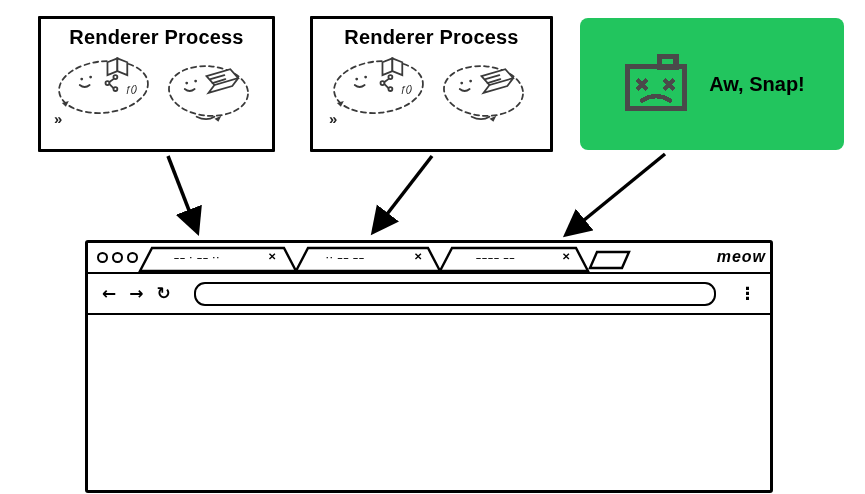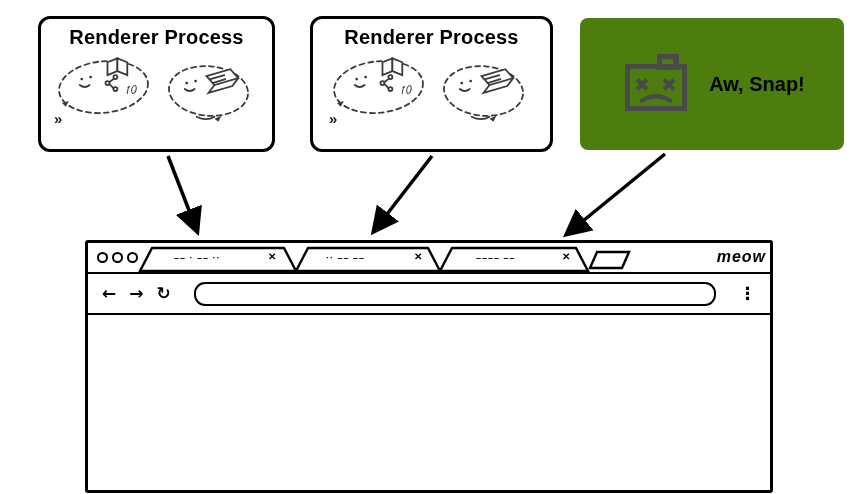--- a/index.html
+++ b/index.html
@@ -1,29 +1,29 @@
 <!DOCTYPE html>
 <html><head>
 <meta charset="utf-8">
 <style>
   html,body{margin:0;padding:0;background:#ffffff;}
   .stage{position:relative;width:865px;height:494px;overflow:hidden;background:#fff;
          font-family:"Liberation Sans",sans-serif;color:#000;}
 
   
   .proc-box{position:absolute;top:16px;height:136px;background:#fff;border:3px solid #000;
-            border-radius:12px;box-sizing:border-box;display:flex;flex-direction:column;
+            border-radius:1px;box-sizing:border-box;display:flex;flex-direction:column;
             align-items:center;}
   #box1{left:38px;width:237px;}
   #box2{left:310px;width:243px;}
   .proc-title{font-weight:bold;font-size:20px;margin-top:7px;letter-spacing:.2px;}
   .doodle{margin-top:0;}
 
   .crashed-box{position:absolute;left:580px;top:18px;width:264px;height:132px;
-               background:#4d7c0f;border-radius:8px;display:flex;align-items:center;
+               background:#22c55e;border-radius:8px;display:flex;align-items:center;
                justify-content:center;gap:16px;}
   .crashed-label{font-weight:bold;font-size:20px;}
 
   
   .arrows{position:absolute;left:0;top:0;pointer-events:none;}
 
   
   .window{position:absolute;left:85px;top:240px;width:688px;height:253px;background:#fff;
           border:3px solid #000;border-radius:3px;box-sizing:border-box;}
   .tabstrip{position:relative;height:31px;border-bottom:2px solid #000;box-sizing:border-box;}

